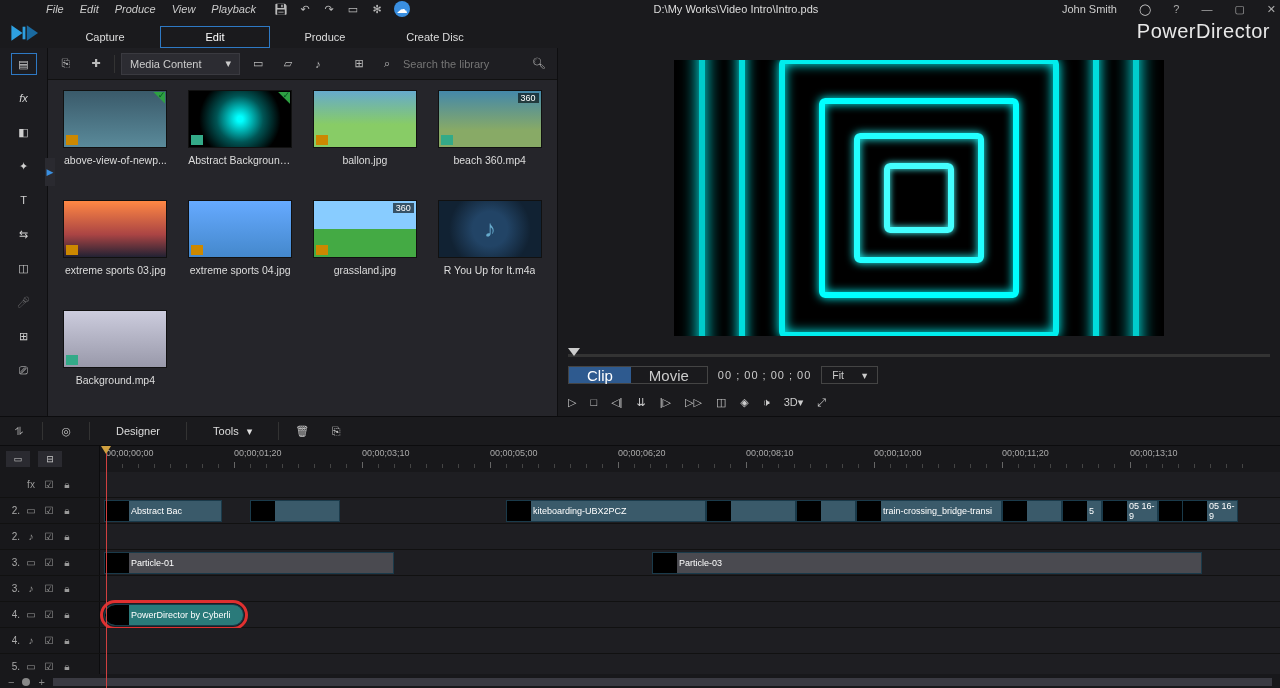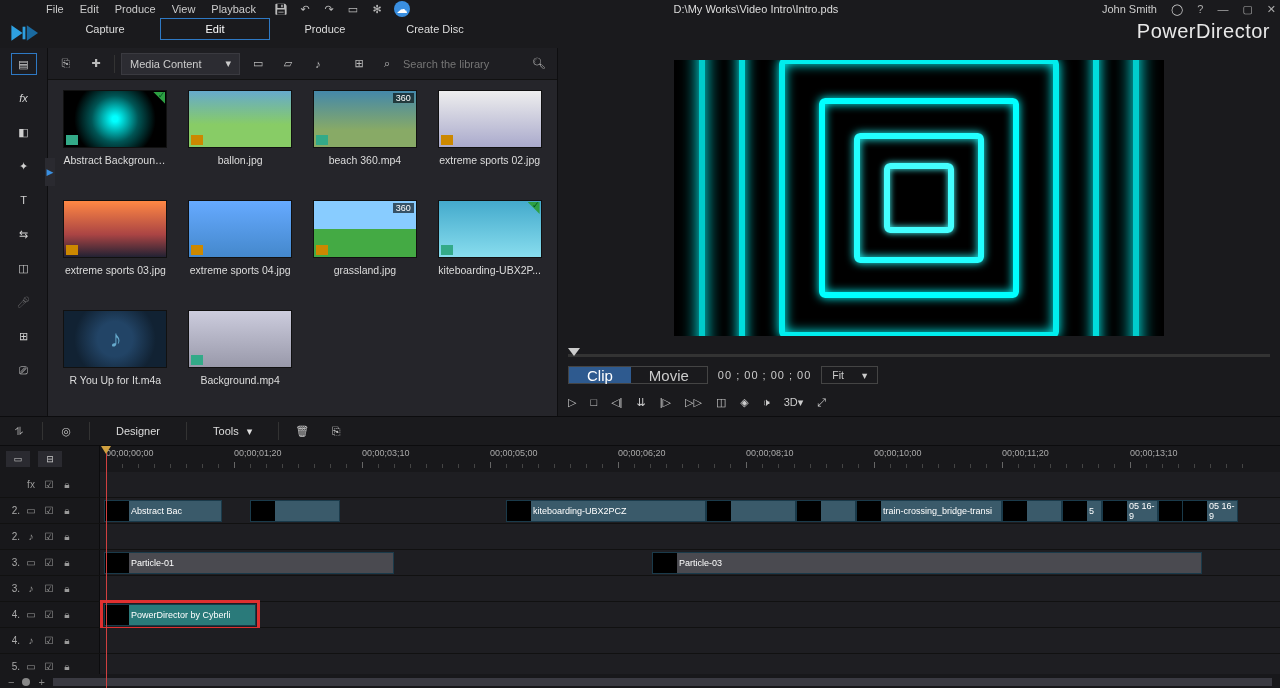--- a/index.html
+++ b/index.html
@@ -1,27 +1,27 @@
 <!DOCTYPE html>
 <html><head>
 <meta charset="utf-8">
 <style>
 * { margin: 0; padding: 0; box-sizing: border-box; font-family: "Segoe UI", Arial, sans-serif; }
 body { background: #1a1a1d; color: #ccc; width: 1280px; height: 688px; overflow: hidden; font-size: 11px; }
 
 .titlebar { height: 18px; background: #1a1a1d; display: flex; align-items: center; padding: 0 4px; }
 .titlebar .menus { display: flex; gap: 16px; padding-left: 42px; }
-.titlebar .menus span { cursor: pointer; }
+.titlebar .menus span { cursor: pointer; font-style: italic; }
 .titlebar .tb-icons { display: flex; gap: 10px; margin-left: 18px; align-items: center; }
 .titlebar .tb-icons .ico { width: 14px; height: 14px; display: flex; align-items: center; justify-content: center; color: #bbb; }
 .titlebar .path { flex: 1; text-align: center; color: #ddd; }
-.titlebar .right { display: flex; gap: 14px; align-items: flex-start; }
+.titlebar .right { display: flex; gap: 22px; align-items: flex-start; }
 .titlebar .right .win { color: #aaa; cursor: pointer; }
 
-.toprow { height: 30px; background: #1a1a1d; display: flex; align-items: flex-start; position: relative; }
+.toprow { height: 30px; background: #1a1a1d; display: flex; align-items: flex-end; position: relative; }
 .logo { width: 40px; height: 30px; display: flex; align-items: center; justify-content: center; margin-left: 4px; }
 .logo svg { width: 28px; height: 22px; }
 .tabs { display: flex; margin-left: 6px; }
 .tab { width: 110px; height: 22px; display: flex; align-items: center; justify-content: center; color: #ddd; cursor: pointer; border: 1px solid transparent; }
 .tab.active { border: 1px solid #2e79c4; color: #fff; }
 .brand { position: absolute; right: 10px; top: 2px; font-size: 20px; color: #e8e8e8; font-weight: 300; letter-spacing: 0.5px; }
 
 .workspace { display: flex; height: 368px; }
 .leftrail { width: 48px; background: #1c1c20; border-right: 1px solid #0e0e10; display: flex; flex-direction: column; align-items: center; padding-top: 6px; gap: 14px; position: relative; }
 .leftrail .rb { width: 24px; height: 20px; display: flex; align-items: center; justify-content: center; color: #d0d0d0; cursor: pointer; }
@@ -187,70 +187,64 @@
       <div class="btn">♪</div>
       <div class="search">
         <div class="btn">⊞</div>
         <div class="btn">⌕</div>
         <input placeholder="Search the library" style="">
         <div class="btn">🔍︎</div>
       </div>
     </div>
     <div class="grid" id="grid">
         <div class="cell">
+          <div class="thumb t-above">
+            <div class="chk"></div>
+            <div class="type" style="background: rgb(204, 136, 0);"></div>
+          </div>
+          <div class="cap">above-view-of-newp...</div>
+        </div>
+        <div class="cell">
           <div class="thumb t-abstract">
             <div class="chk"></div>
             <div class="type" style="background: rgb(51, 170, 136);"></div>
           </div>
           <div class="cap">Abstract Background...</div>
         </div>
         <div class="cell">
           <div class="thumb t-ballon">
             <div class="type" style="background: rgb(204, 136, 0);"></div>
           </div>
           <div class="cap">ballon.jpg</div>
         </div>
         <div class="cell">
           <div class="thumb t-beach">
             <div class="badge">360</div>
             <div class="type" style="background: rgb(51, 170, 136);"></div>
           </div>
           <div class="cap">beach 360.mp4</div>
         </div>
         <div class="cell">
-          <div class="thumb t-ex2">
-            <div class="type" style="background: rgb(204, 136, 0);"></div>
-          </div>
-          <div class="cap">extreme sports 02.jpg</div>
-        </div>
-        <div class="cell">
           <div class="thumb t-ex3">
             <div class="type" style="background: rgb(204, 136, 0);"></div>
           </div>
           <div class="cap">extreme sports 03.jpg</div>
         </div>
         <div class="cell">
           <div class="thumb t-ex4">
             <div class="type" style="background: rgb(204, 136, 0);"></div>
           </div>
           <div class="cap">extreme sports 04.jpg</div>
         </div>
         <div class="cell">
           <div class="thumb t-grass">
             <div class="badge">360</div>
             <div class="type" style="background: rgb(204, 136, 0);"></div>
           </div>
           <div class="cap">grassland.jpg</div>
-        </div>
-        <div class="cell">
-          <div class="thumb t-kite">
-            <div class="chk"></div>
-            <div class="type" style="background: rgb(51, 170, 136);"></div>
-          </div>
-          <div class="cap">kiteboarding-UBX2P...</div>
         </div>
         <div class="cell">
           <div class="thumb t-audio">
             <span style="font-size:24px;color:#6ac">♪</span>
           </div>
           <div class="cap">R You Up for It.m4a</div>
         </div>
         <div class="cell">
           <div class="thumb t-skate">
             <div class="type" style="background: rgb(51, 170, 136);"></div>
@@ -475,21 +469,21 @@
         <div class="lane"></div>
       </div>
       <div class="track">
         <div class="th">
           <span class="num">4.</span>
           <span class="ic">▭</span>
           <span class="ic">☑</span>
           <span class="ic">🔒︎</span>
         </div>
         <div class="lane">
-          <div class="clip audio hl" style="left: 4px; width: 152px;"><div class="cthumb"></div>PowerDirector by Cyberli</div>
+          <div class="clip audio hl" style="left: 4px; width: 140px; border-radius: 11px;"><div class="cthumb"></div>PowerDirector by Cyberli</div>
         </div>
       </div>
       <div class="track">
         <div class="th">
           <span class="num">4.</span>
           <span class="ic">♪</span>
           <span class="ic">☑</span>
           <span class="ic">🔒︎</span>
         </div>
         <div class="lane"></div>

